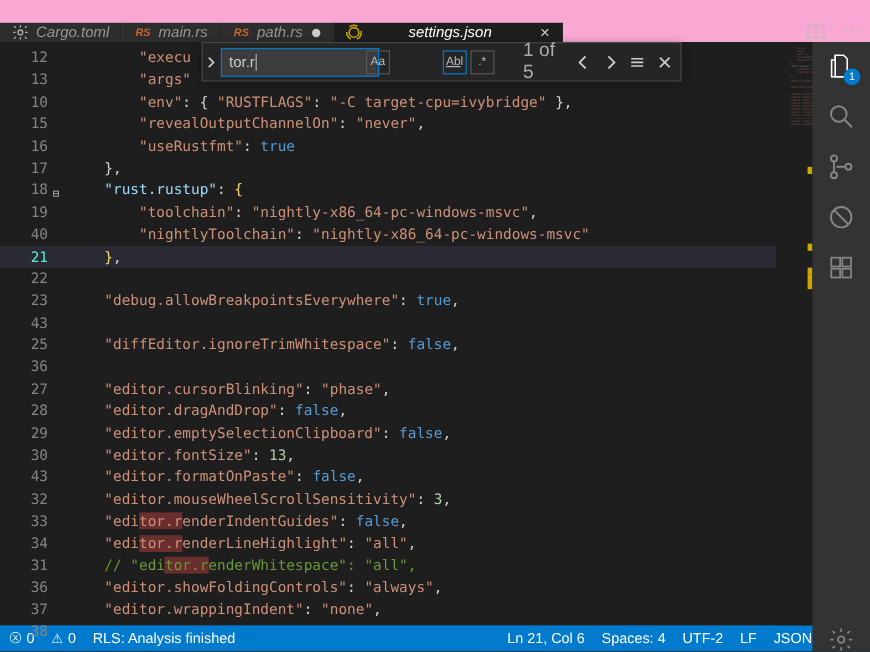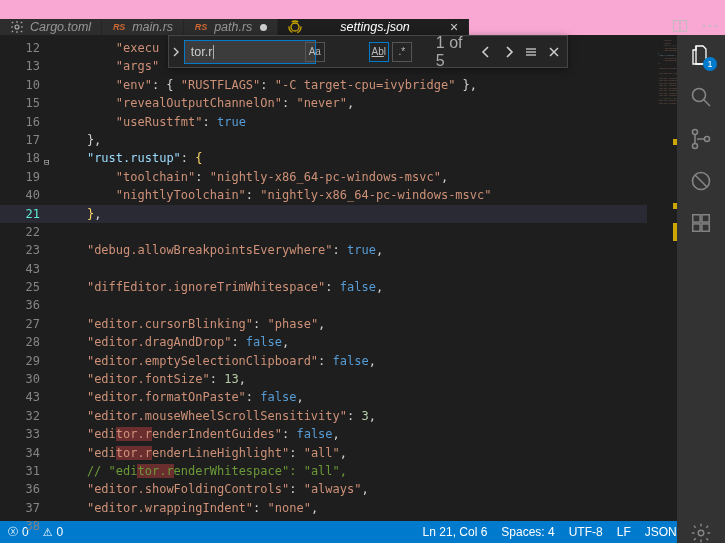--- a/index.html
+++ b/index.html
@@ -262,21 +262,22 @@
 
   <div class="statusbar">
     <span class="sitem">
         <span class="cross">ⓧ</span>
         <span>0</span>
       </span>
     <span class="sitem">
         <span class="warn">⚠</span>
         <span>0</span>
       </span>
+    <span class="sitem">RLS: Analysis finished</span>
     <span class="spacer"></span>
     <span class="sitem">Ln 21, Col 6</span>
     <span class="sitem">Spaces: 4</span>
-    <span class="sitem">UTF-8</span>
+    <span class="sitem">UTF-2</span>
     <span class="sitem">LF</span>
     <span class="sitem">JSON</span>
     <span class="sitem">☺</span>
   </div>
 </div>
 
 </body></html>

